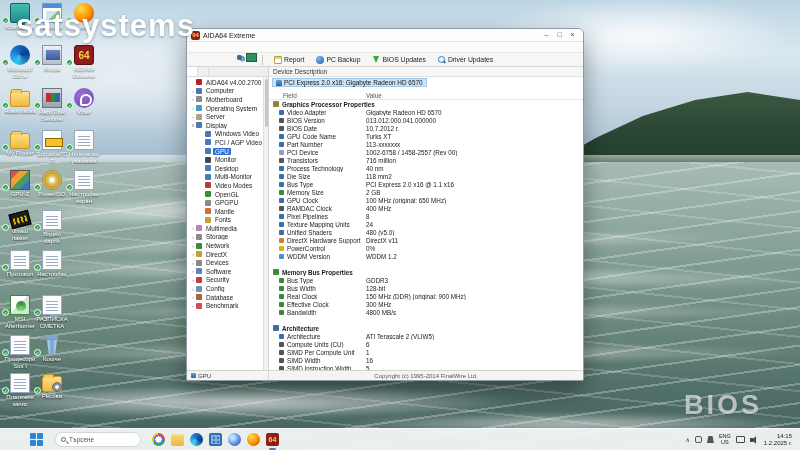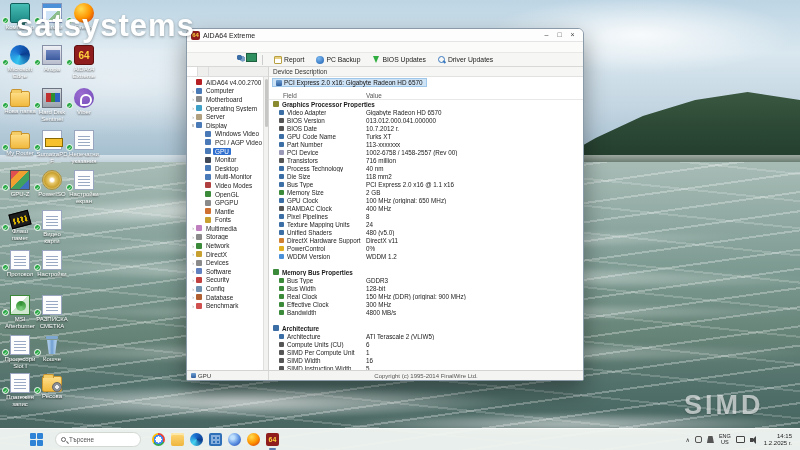--- a/index.html
+++ b/index.html
@@ -173,21 +173,21 @@
   <div class="sea"></div>
   <div class="foam f1"></div>
   <div class="foam f2"></div>
   <div class="foam f3"></div>
   <div class="foam f4"></div>
   <div class="foam f5"></div>
   <div class="foam f6"></div>
   <div class="foam f7"></div>
 
   <div class="wm-sats">satsystems</div>
-  <div class="wm-bazar">SIMD</div>
+  <div class="wm-bazar">BIOS</div>
 
   <div>
 
       <div class="dicon t-monitor" style="left: 4px; top: 3px;">
         <div class="ig"></div>
         <div class="badge"></div>
         <div class="lbl">Компютър</div>
       </div>
 
       <div class="dicon t-screen" style="left: 36px; top: 3px;">

